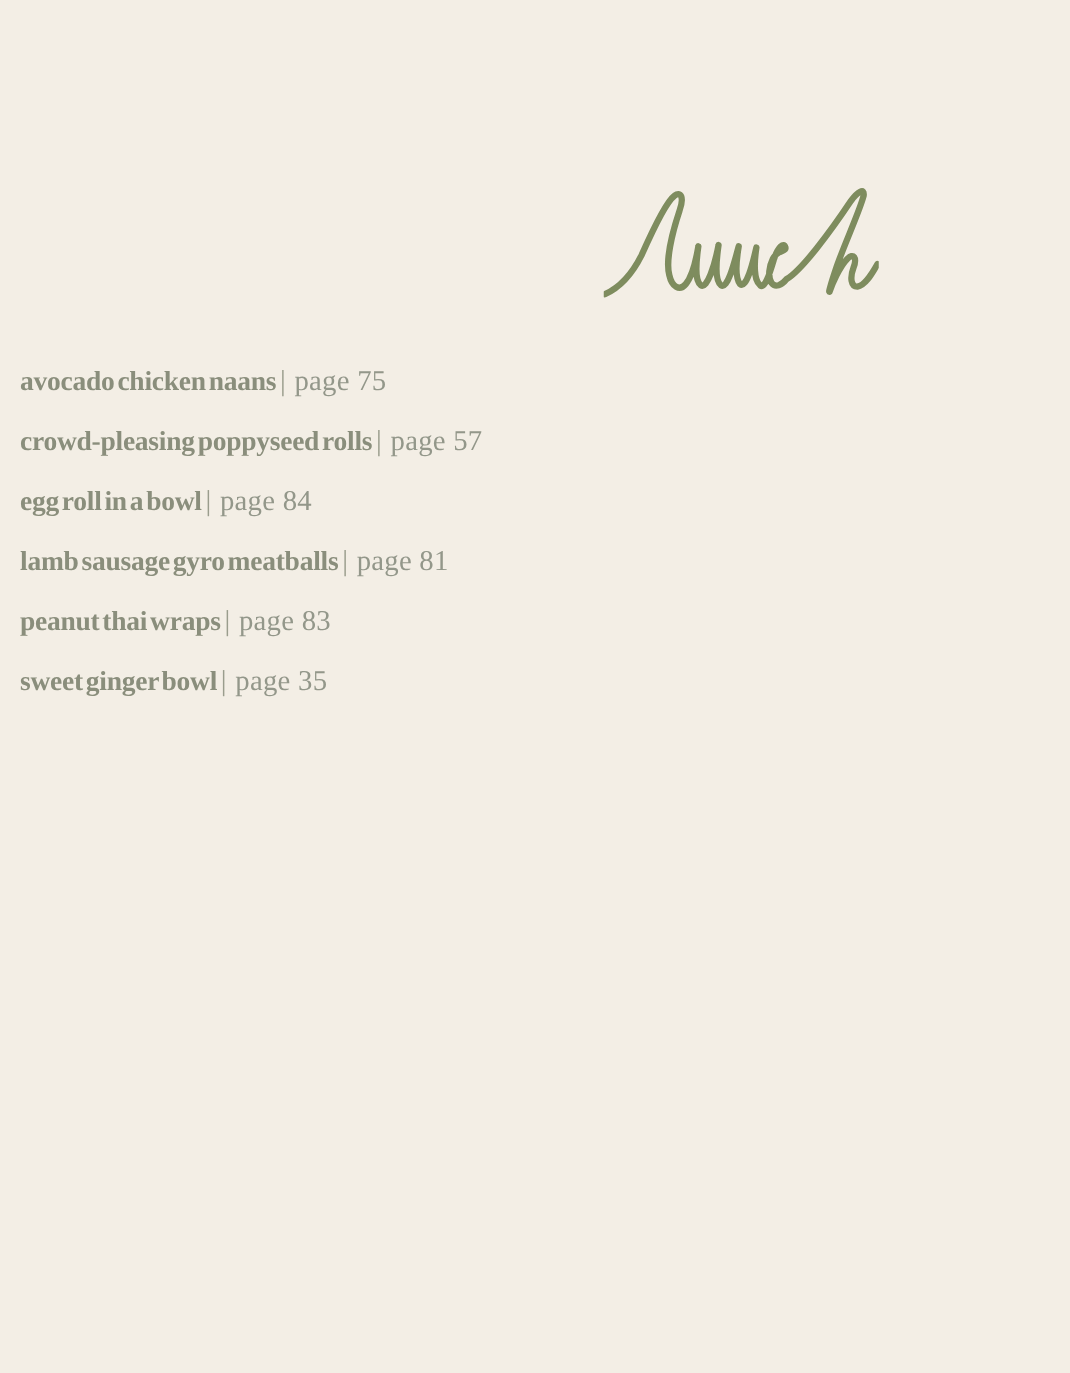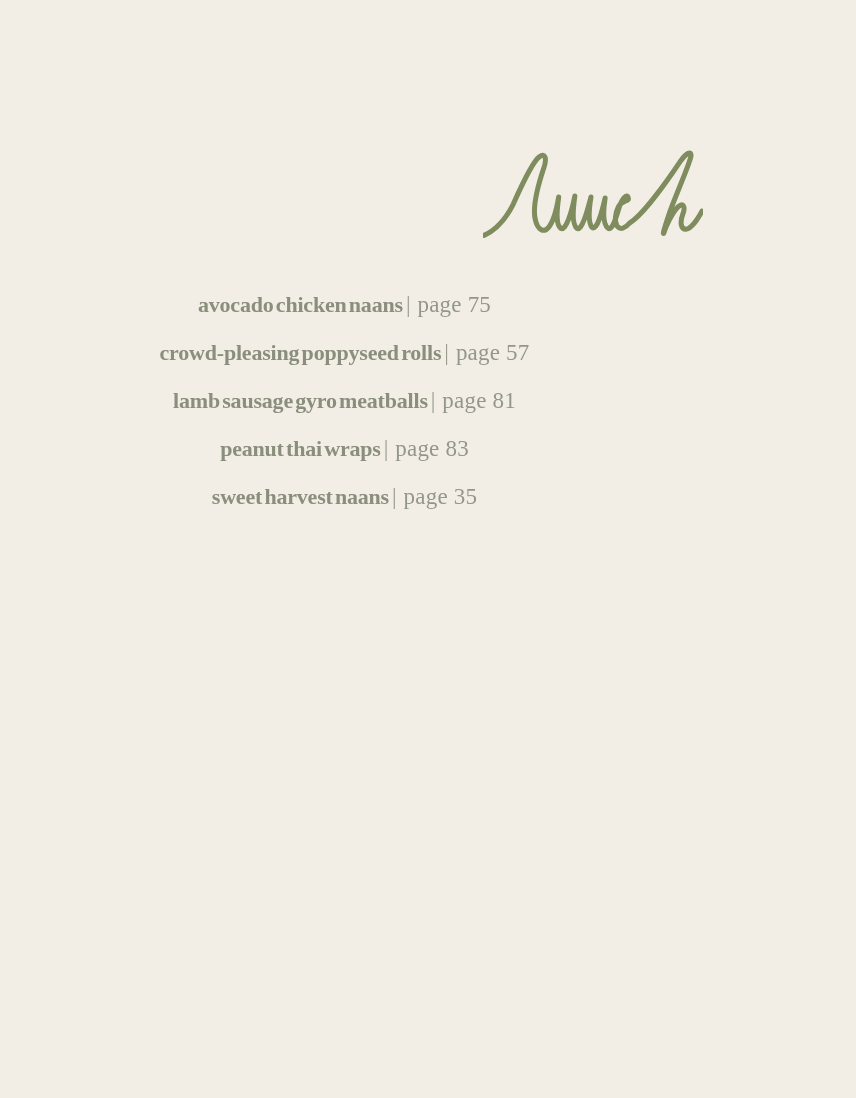--- a/index.html
+++ b/index.html
@@ -35,23 +35,23 @@
     position: absolute;
     width: 1px;
     height: 1px;
     overflow: hidden;
     clip: rect(0 0 0 0);
     white-space: nowrap;
   }
   .toc {
     position: absolute;
     top: 281px;
-    left: 4px;
+    left: 16px;
     right: 171px;
-    text-align: center;
+    text-align: left;
   }
   .toc-row {
     height: 48px;
     line-height: 48px;
     white-space: nowrap;
   }
   .recipe-name {
     font-weight: 700;
     font-size: 22px;
     letter-spacing: -0.2px;
@@ -111,23 +111,26 @@
   </div>
 
   <div class="toc">
     <div class="toc-row">
       <span class="recipe-name">avocado chicken naans</span><span class="sep">|</span><span class="page-label">page 75</span>
     </div>
     <div class="toc-row">
       <span class="recipe-name">crowd-pleasing poppyseed rolls</span><span class="sep">|</span><span class="page-label">page 57</span>
     </div>
     <div class="toc-row">
+      <span class="recipe-name">egg roll in a bowl</span><span class="sep">|</span><span class="page-label">page 84</span>
+    </div>
+    <div class="toc-row">
       <span class="recipe-name">lamb sausage gyro meatballs</span><span class="sep">|</span><span class="page-label">page 81</span>
     </div>
     <div class="toc-row">
       <span class="recipe-name">peanut thai wraps</span><span class="sep">|</span><span class="page-label">page 83</span>
     </div>
     <div class="toc-row">
-      <span class="recipe-name">sweet harvest naans</span><span class="sep">|</span><span class="page-label">page 35</span>
+      <span class="recipe-name">sweet ginger bowl</span><span class="sep">|</span><span class="page-label">page 35</span>
     </div>
   </div>
 
 </div>
 
 </body></html>

